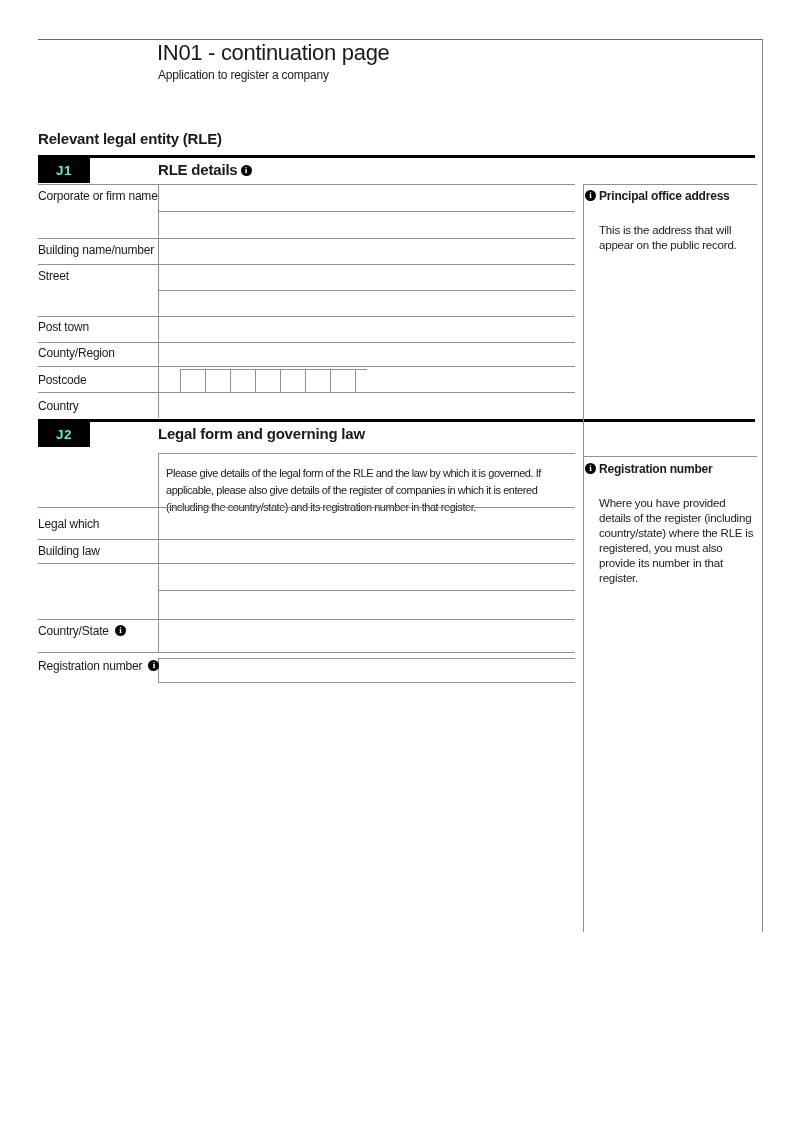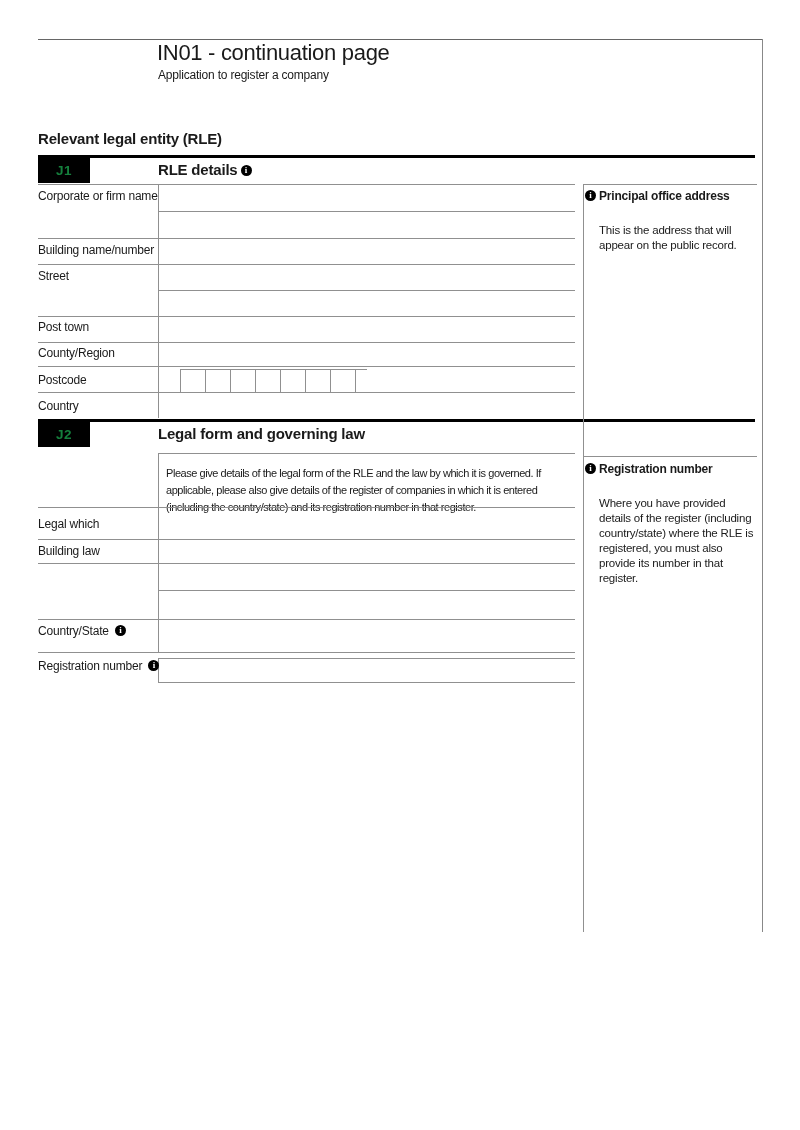--- a/index.html
+++ b/index.html
@@ -13,21 +13,21 @@
   
   .pb-top{position:absolute;left:38px;top:39px;width:725px;height:1px;background:#666;}
   .pb-right{position:absolute;left:762px;top:39px;width:1px;height:1026px;background:#888;}
   .pb-bottom{position:absolute;left:38px;top:1064px;width:725px;height:2px;background:#b3b3b3;}
 
   .title{position:absolute;left:157px;top:40px;font-size:22px;font-weight:400;letter-spacing:-0.3px;}
   .subtitle{position:absolute;left:158px;top:68px;font-size:12px;letter-spacing:-0.2px;}
   .heading{position:absolute;left:38px;top:130px;font-size:15px;font-weight:bold;letter-spacing:-0.2px;}
 
   .bar{position:absolute;left:38px;width:717px;height:3px;background:#000;}
-  .badge{position:absolute;left:38px;width:52px;height:25px;background:#000;color:#15803d;
+  .badge{position:absolute;left:38px;width:52px;height:25px;background:#000;color:#5eead4;
          font-weight:bold;font-size:13.5px;line-height:25px;text-align:center;letter-spacing:.5px;}
   .sec-title{position:absolute;left:158px;font-size:15px;font-weight:bold;letter-spacing:-0.2px;}
 
   .lbl{position:absolute;left:38px;width:120px;font-size:12px;letter-spacing:-0.2px;line-height:15.5px;}
   .nowrap{white-space:nowrap;}
 
   .info{display:inline-block;width:11px;height:11px;border-radius:50%;background:#000;color:#fff;
         font:bold 9px/11px "Liberation Serif",serif;text-align:center;margin-left:3px;vertical-align:2px;}
 
   .fin{position:absolute;left:159px;width:414px;background:transparent;border:none;outline:none;

